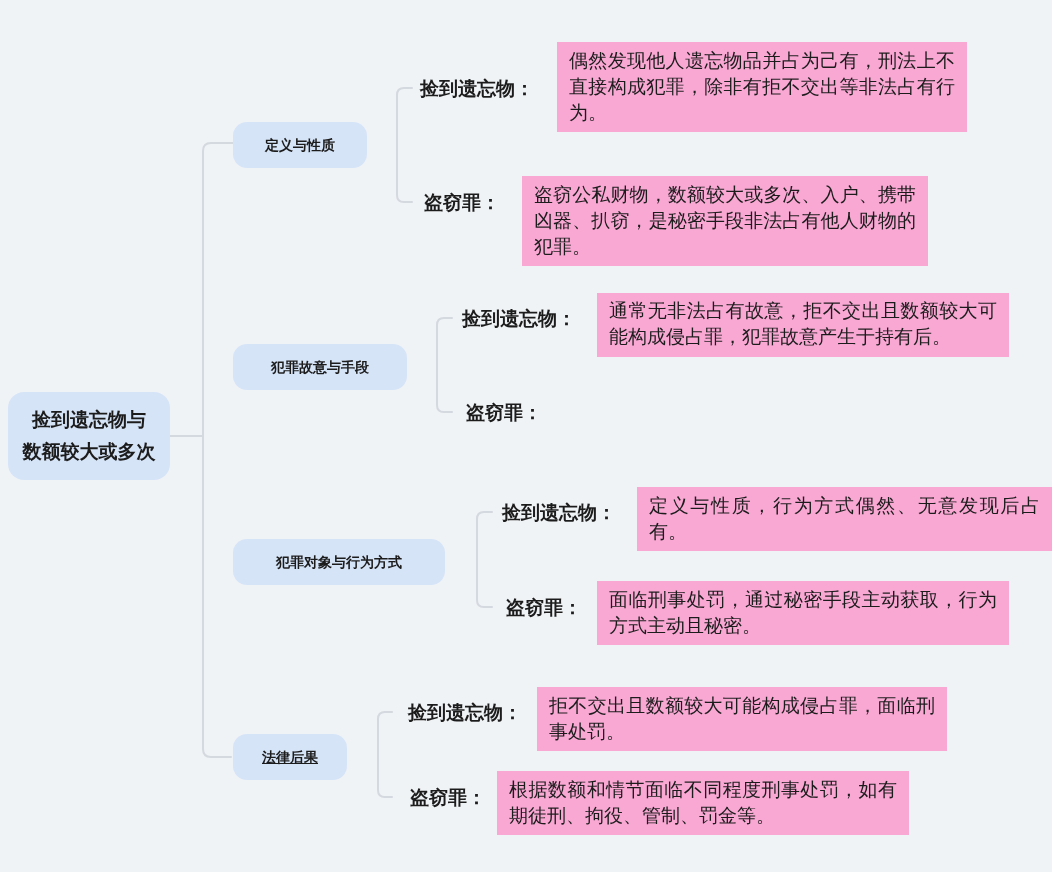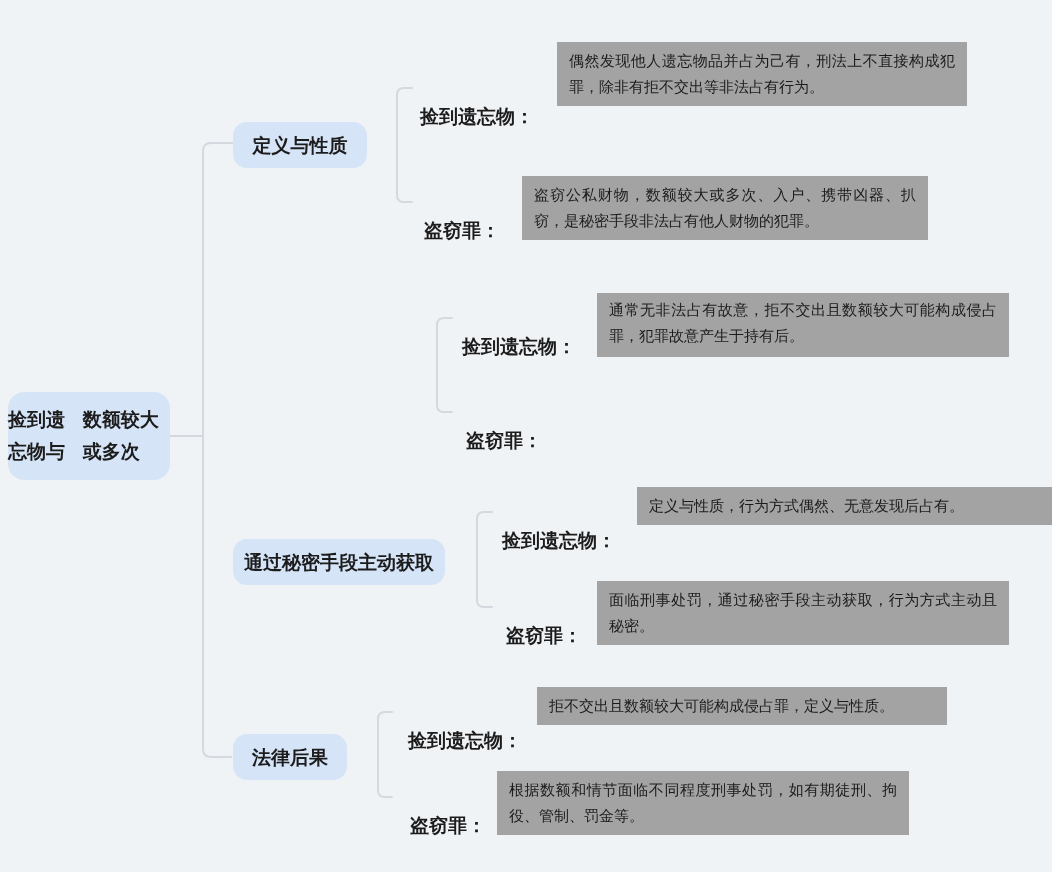--- a/index.html
+++ b/index.html
@@ -12,45 +12,44 @@
     color: #1c1c1c;
     overflow: hidden;
   }
   #canvas { position: absolute; inset: 0; }
   svg.connectors { position: absolute; left: 0; top: 0; pointer-events: none; }
   .node {
     position: absolute;
     background: #d6e4f8;
     border-radius: 14px;
     display: flex; align-items: center; justify-content: center;
-    font-size: 19px; font-weight: bold;
+    font-size: 14px; font-weight: bold;
     white-space: nowrap;
     line-height: 1;
   }
   .root-node {
     position: absolute;
     background: #d6e4f8;
     border-radius: 16px;
-    display: flex; flex-direction: row; justify-content: center; align-items: center;
+    display: flex; flex-direction: column; justify-content: center; align-items: center;
     font-size: 19px; font-weight: bold;
     line-height: 32px;
     text-align: left;
   }
   .child-label {
     position: absolute;
     transform: translateY(-50%);
     font-size: 19px; font-weight: bold;
     white-space: nowrap;
     line-height: 1;
-    margin-top: 28px;
   }
   .child-text {
     position: absolute;
-    background: #a3a3a3;
-    font-size: 15px;
+    background: #f9a8d4;
+    font-size: 19px;
     line-height: 26px;
     padding: 6px 12px;
     letter-spacing: 0;
     text-align: justify;
     text-justify: inter-ideograph;
   }
 </style>
 </head>
 <body>
 
@@ -74,39 +73,42 @@
   </svg>
 
   <div class="root-node" style="left:8px; top:392px; width:162px; height:88px;">
     <div>捡到遗忘物与</div>
     <div>数额较大或多次</div>
   </div>
 
   <div class="node" style="left:233px; top:122px; width:134px; height:46px;">
     <span>定义与性质</span>
   </div>
+  <div class="node" style="left:233px; top:344px; width:174px; height:46px;">
+    <span>犯罪故意与手段</span>
+  </div>
   <div class="node" style="left:233px; top:539px; width:212px; height:46px;">
-    <span>通过秘密手段主动获取</span>
+    <span>犯罪对象与行为方式</span>
   </div>
-  <div class="node" style="left:233px; top:734px; width:114px; height:46px;">
+  <div class="node" style="left:233px; top:734px; width:114px; height:46px;text-decoration:underline;">
     <span>法律后果</span>
   </div>
 
   <div class="child-label" style="left:420px; top:88px;">捡到遗忘物：</div>
   <div class="child-text" style="left:557px; top:42px; width:410px;">偶然发现他人遗忘物品并占为己有，刑法上不直接构成犯罪，除非有拒不交出等非法占有行为。</div>
   <div class="child-label" style="left:424px; top:202px;">盗窃罪：</div>
   <div class="child-text" style="left:522px; top:156px; width:406px;margin-top:20px;">盗窃公私财物，数额较大或多次、入户、携带凶器、扒窃，是秘密手段非法占有他人财物的犯罪。</div>
 
   <div class="child-label" style="left:462px; top:318px;">捡到遗忘物：</div>
   <div class="child-text" style="left:597px; top:293px; width:412px;font-family:Liberation Mono, monospace;">通常无非法占有故意，拒不交出且数额较大可能构成侵占罪，犯罪故意产生于持有后。</div>
   <div class="child-label" style="left:466px; top:412px;">盗窃罪：</div>
 
   <div class="child-label" style="left:502px; top:512px;">捡到遗忘物：</div>
   <div class="child-text" style="left:637px; top:487px; width:415px;">定义与性质，行为方式偶然、无意发现后占有。</div>
   <div class="child-label" style="left:506px; top:607px;">盗窃罪：</div>
   <div class="child-text" style="left:597px; top:581px; width:412px;">面临刑事处罚，通过秘密手段主动获取，行为方式主动且秘密。</div>
 
   <div class="child-label" style="left:408px; top:712px;">捡到遗忘物：</div>
-  <div class="child-text" style="left:537px; top:687px; width:410px;">拒不交出且数额较大可能构成侵占罪，定义与性质。</div>
+  <div class="child-text" style="left:537px; top:687px; width:410px;">拒不交出且数额较大可能构成侵占罪，面临刑事处罚。</div>
   <div class="child-label" style="left:410px; top:797px;">盗窃罪：</div>
   <div class="child-text" style="left:497px; top:771px; width:412px;">根据数额和情节面临不同程度刑事处罚，如有期徒刑、拘役、管制、罚金等。</div>
 
 </div>
 
 </body></html>

